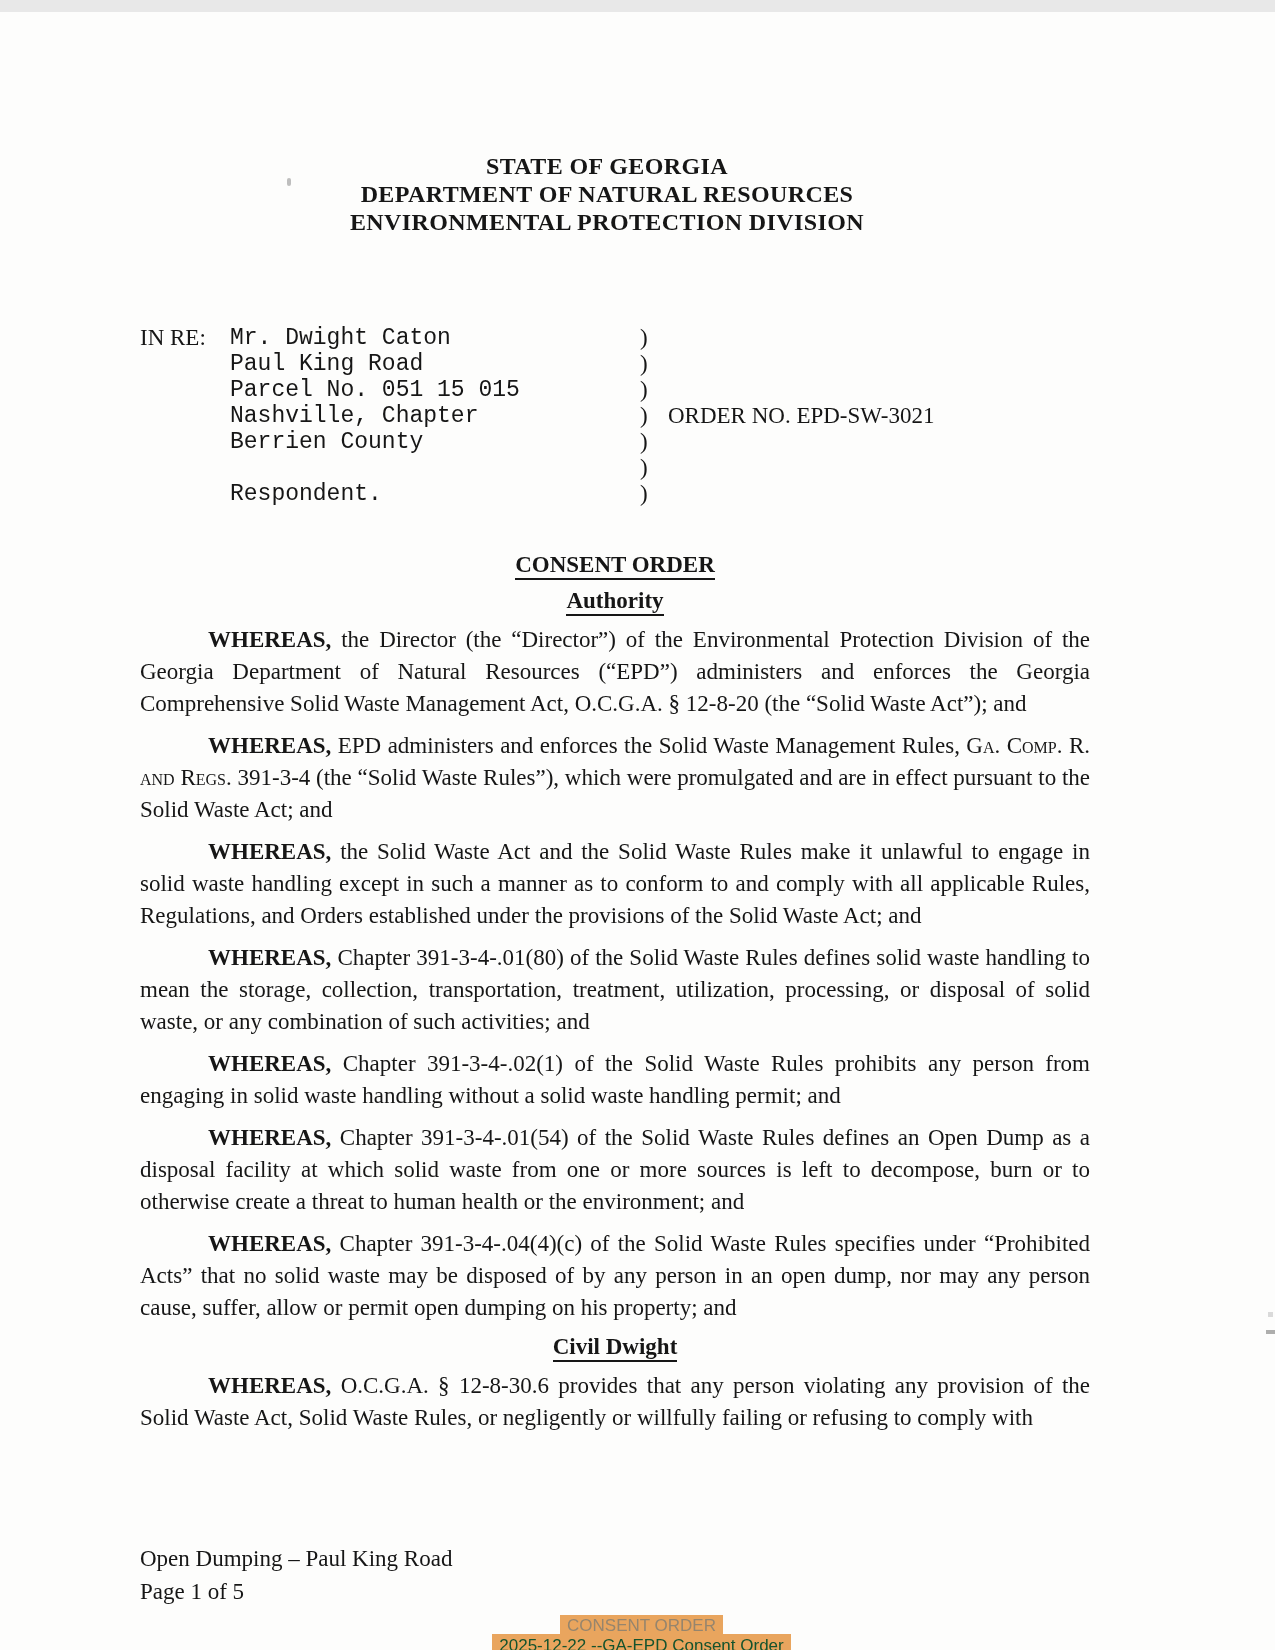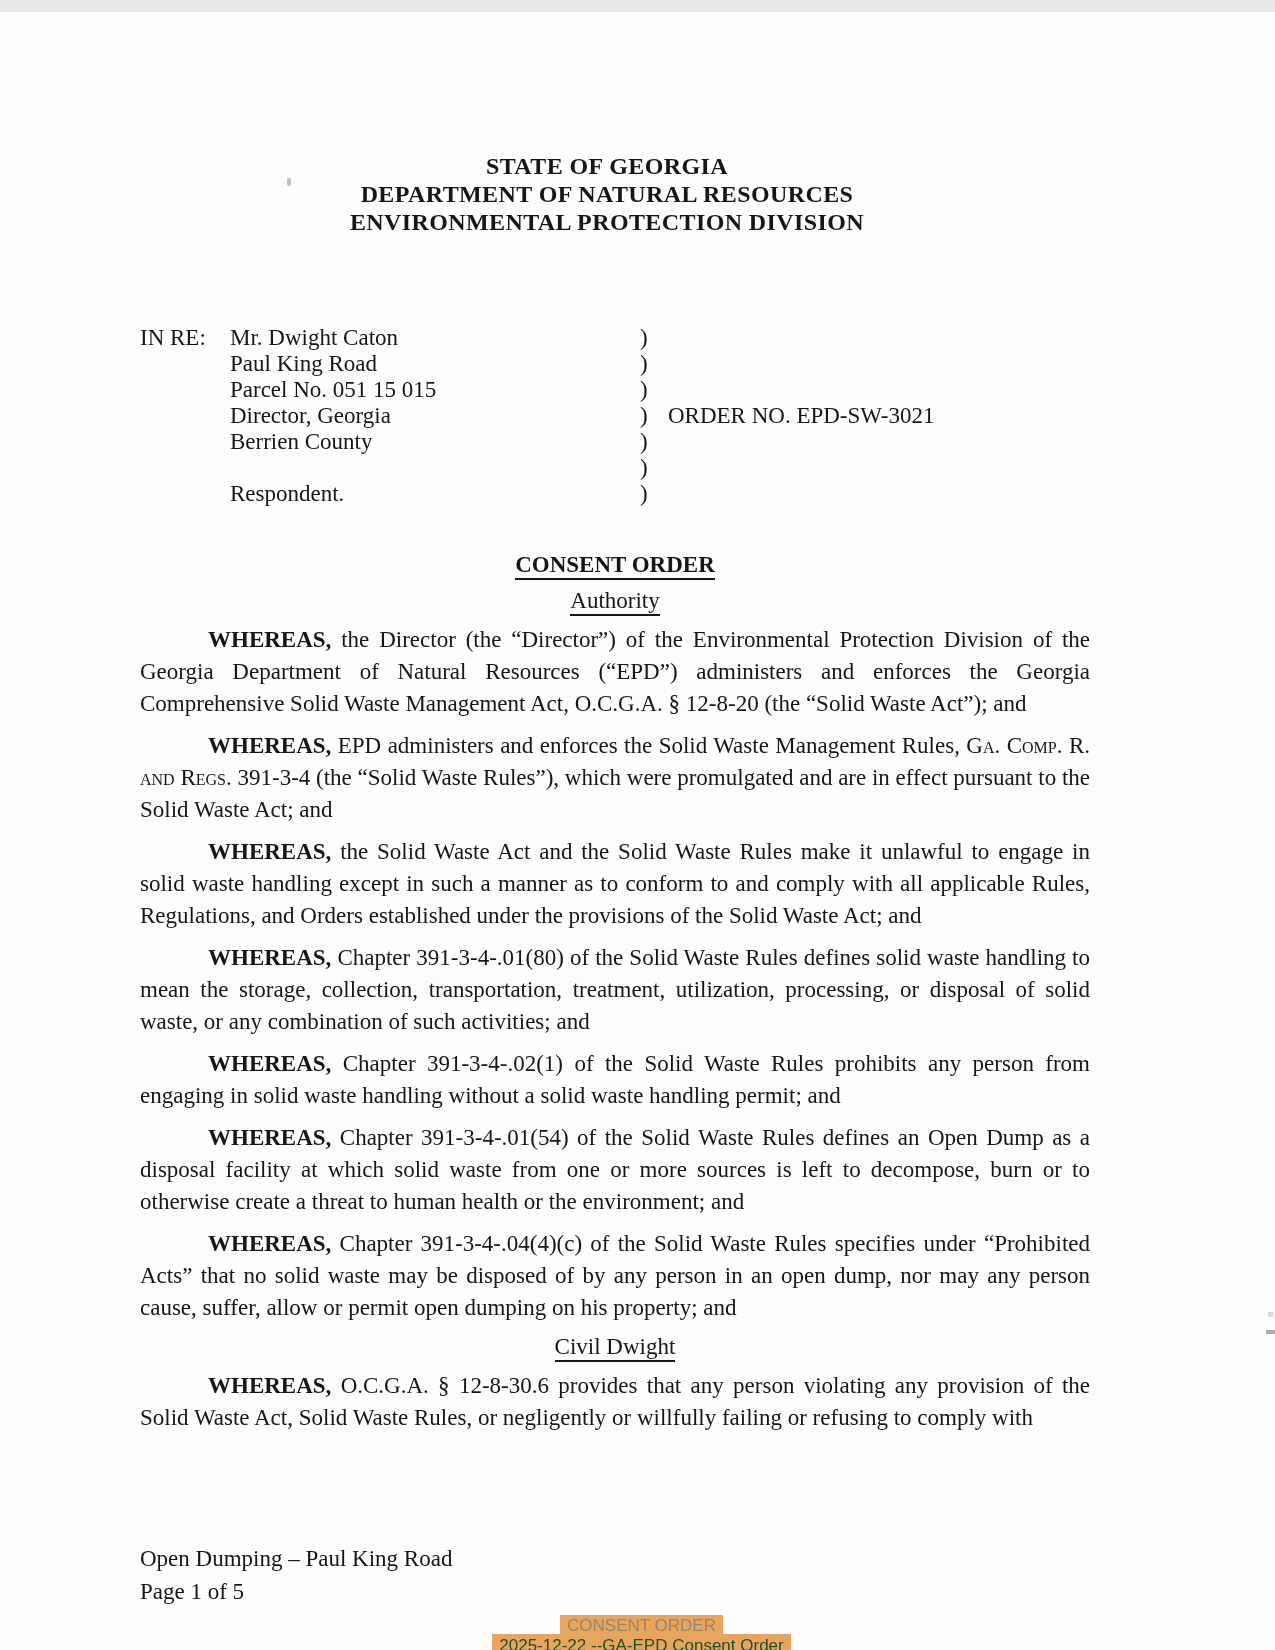--- a/index.html
+++ b/index.html
@@ -18,34 +18,34 @@
     position:absolute; top:140px; left:132px; width:950px;
     text-align:center; font-weight:bold; font-size:24px; line-height:28px;
     letter-spacing:0.4px;
   }
 
   
   .caption { position:absolute; top:313px; left:140px; width:950px; font-size:23px; }
   .in-re { position:absolute; left:0; top:0; }
   .cap-rows { position:absolute; left:0; top:0; width:100%; }
   .cap-row { position:relative; height:26px; }
-  .cap-party { position:absolute; left:90px; white-space:nowrap; }
+  .cap-party { position:absolute; left:90px; white-space:nowrap;font-family:Liberation Mono, monospace; }
   .cap-paren { position:absolute; left:500px; }
   .cap-right { position:absolute; left:528px; white-space:nowrap; }
 
   
   .doc-title {
     position:absolute; top:540px; left:140px; width:950px;
     text-align:center; font-weight:bold; font-size:23px; line-height:26px;
   }
   .u { border-bottom:2px solid #161616; padding-bottom:1px; }
 
   .doc-body { position:absolute; top:566px; left:140px; width:950px; font-size:23px; }
   .section-heading {
-    margin-top:10px; text-align:center; font-weight:normal; line-height:26px;
+    margin-top:10px; text-align:center; font-weight:bold; line-height:26px;
   }
   .para {
     margin-top:10px; text-align:justify; text-indent:68px; line-height:32px;
   }
   .b  { font-weight:bold; }
   .sc { font-variant:small-caps; }
 
   
   .page-footer {
     position:absolute; top:1530px; left:140px; width:950px;
@@ -89,21 +89,21 @@
         </div>
         <div class="cap-row">
           <span class="cap-party">Paul King Road</span>
           <span class="cap-paren">)</span>
         </div>
         <div class="cap-row">
           <span class="cap-party">Parcel No. 051 15 015</span>
           <span class="cap-paren">)</span>
         </div>
         <div class="cap-row">
-          <span class="cap-party">Director, Georgia</span>
+          <span class="cap-party">Nashville, Chapter</span>
           <span class="cap-paren">)</span>
           <span class="cap-right">ORDER NO. EPD-SW-3021</span>
         </div>
         <div class="cap-row">
           <span class="cap-party">Berrien County</span>
           <span class="cap-paren">)</span>
         </div>
         <div class="cap-row">
           <span class="cap-party"></span>
           <span class="cap-paren">)</span>

